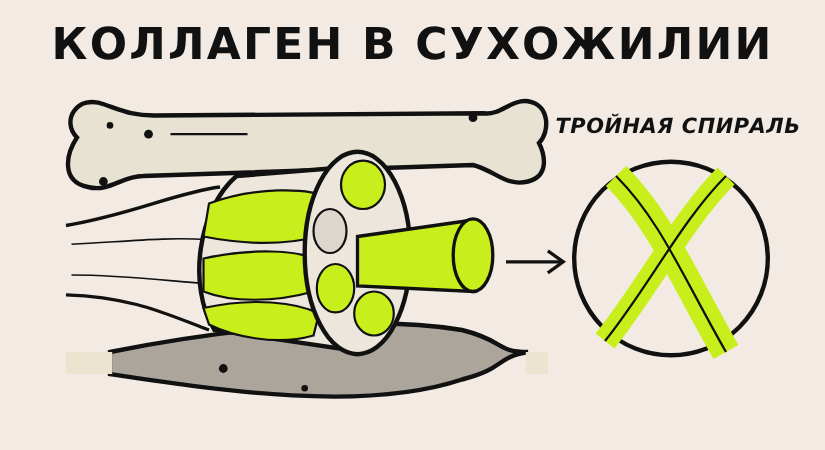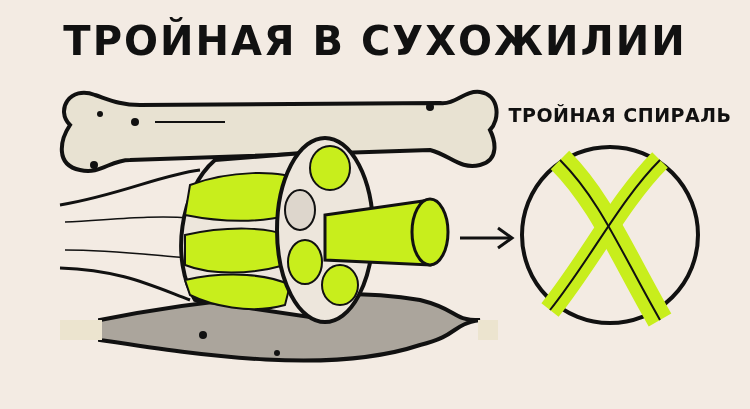--- a/index.html
+++ b/index.html
@@ -1,24 +1,24 @@
 <!DOCTYPE html>
 <html><head>
 <meta charset="utf-8">
 <style>
   html,body{margin:0;padding:0;}
   body{width:750px;height:409px;background:#f3ebe3;overflow:hidden;position:relative;font-family:"DejaVu Sans",sans-serif;}
   .title{position:absolute;left:0;top:18px;width:750px;text-align:center;font-size:40px;font-weight:bold;letter-spacing:2px;color:#111;}
-  .subtitle{position:absolute;left:505px;top:104px;width:230px;text-align:center;font-size:19px;font-weight:bold;color:#111;letter-spacing:0.5px;}
+  .subtitle{position:absolute;left:505px;top:104px;width:230px;font-size:19px;font-weight:bold;color:#111;letter-spacing:0.5px;font-style:italic;}
   svg{position:absolute;left:0;top:0;}
 </style>
 </head>
 <body>
 
-<div class="title">ТРОЙНАЯ В СУХОЖИЛИИ</div>
+<div class="title">КОЛЛАГЕН В СУХОЖИЛИИ</div>
 <div class="subtitle">ТРОЙНАЯ СПИРАЛЬ</div>
 
 <svg width="750" height="409" viewBox="0 0 750 409">
 
   <g>
     <path d="M95,95 C70,85 55,110 70,125 C60,140 55,165 80,170 C100,175 110,160 130,160 L430,150 C450,155 460,170 480,165 C500,160 495,140 490,130 C500,120 500,95 480,92 C465,90 455,105 440,103 L140,105 C120,105 110,100 95,95 Z" fill="#e8e2d2" stroke="#111" stroke-width="4"></path>
     <circle cx="100" cy="114" r="3" fill="#111"></circle>
       <circle cx="135" cy="122" r="4" fill="#111"></circle>
     <circle cx="94" cy="165" r="4" fill="#111"></circle>
       <circle cx="430" cy="107" r="4" fill="#111"></circle>

